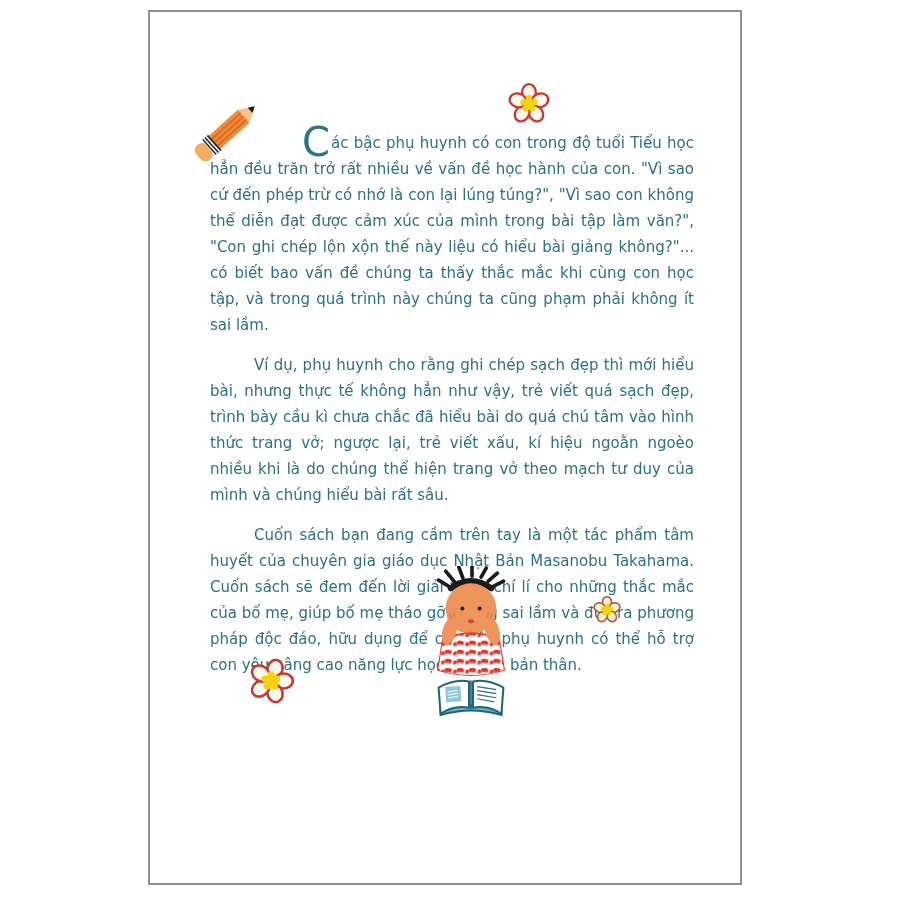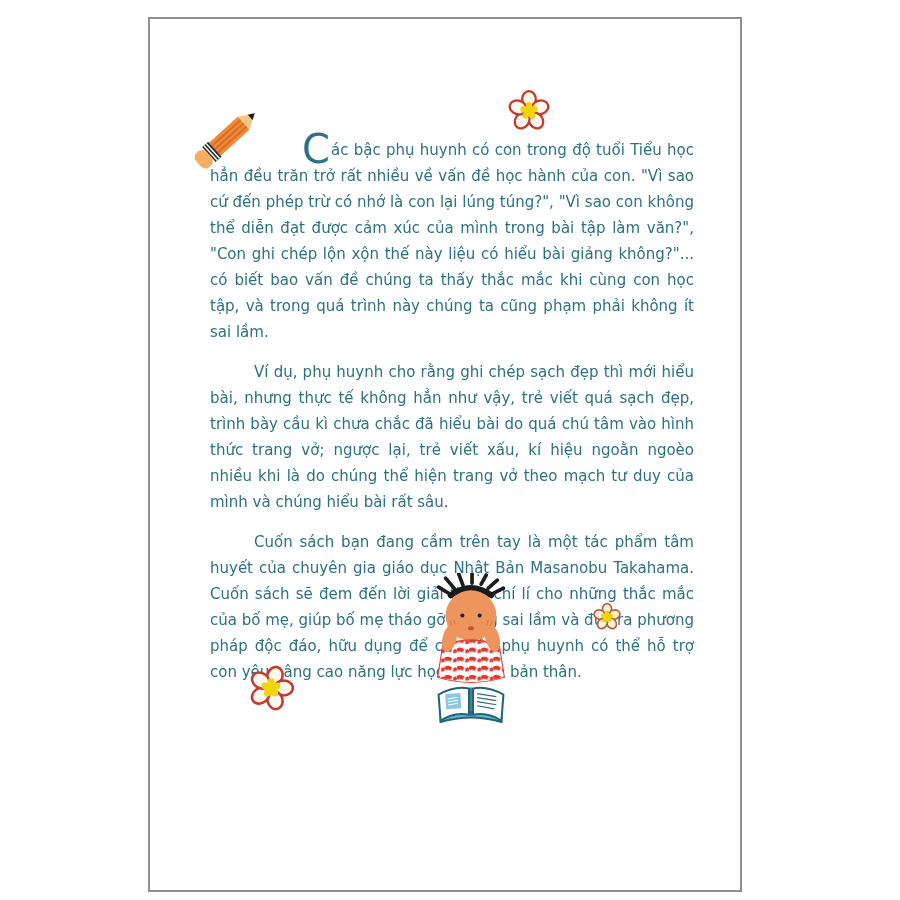--- a/index.html
+++ b/index.html
@@ -1,20 +1,20 @@
 <!DOCTYPE html>
 <html><head>
 <meta charset="utf-8">
 <style>
   html,body{margin:0;padding:0;}
   body{
     width:900px;height:900px;background:#ffffff;position:relative;
     font-family:"DejaVu Sans",sans-serif;overflow:hidden;
   }
-  .stage{position:absolute;inset:0;margin-top:7px;}
+  .stage{position:absolute;inset:0;}
   .page{
     position:absolute;left:148px;top:10px;width:594px;height:875px;
     background:#ffffff;border:2px solid #8f8f8f;box-sizing:border-box;
   }
   .pencil{position:absolute;left:30px;top:78px;width:88px;height:88px;}
   .flower-top{position:absolute;left:358px;top:70px;width:42px;height:44px;}
   .flower-small{position:absolute;left:443px;top:584px;width:28px;height:28px;}
   .flower-bottom{position:absolute;left:98px;top:646px;width:46px;height:46px;}
   .child{position:absolute;left:270px;top:554px;width:102px;height:152px;}
   .text-block{

